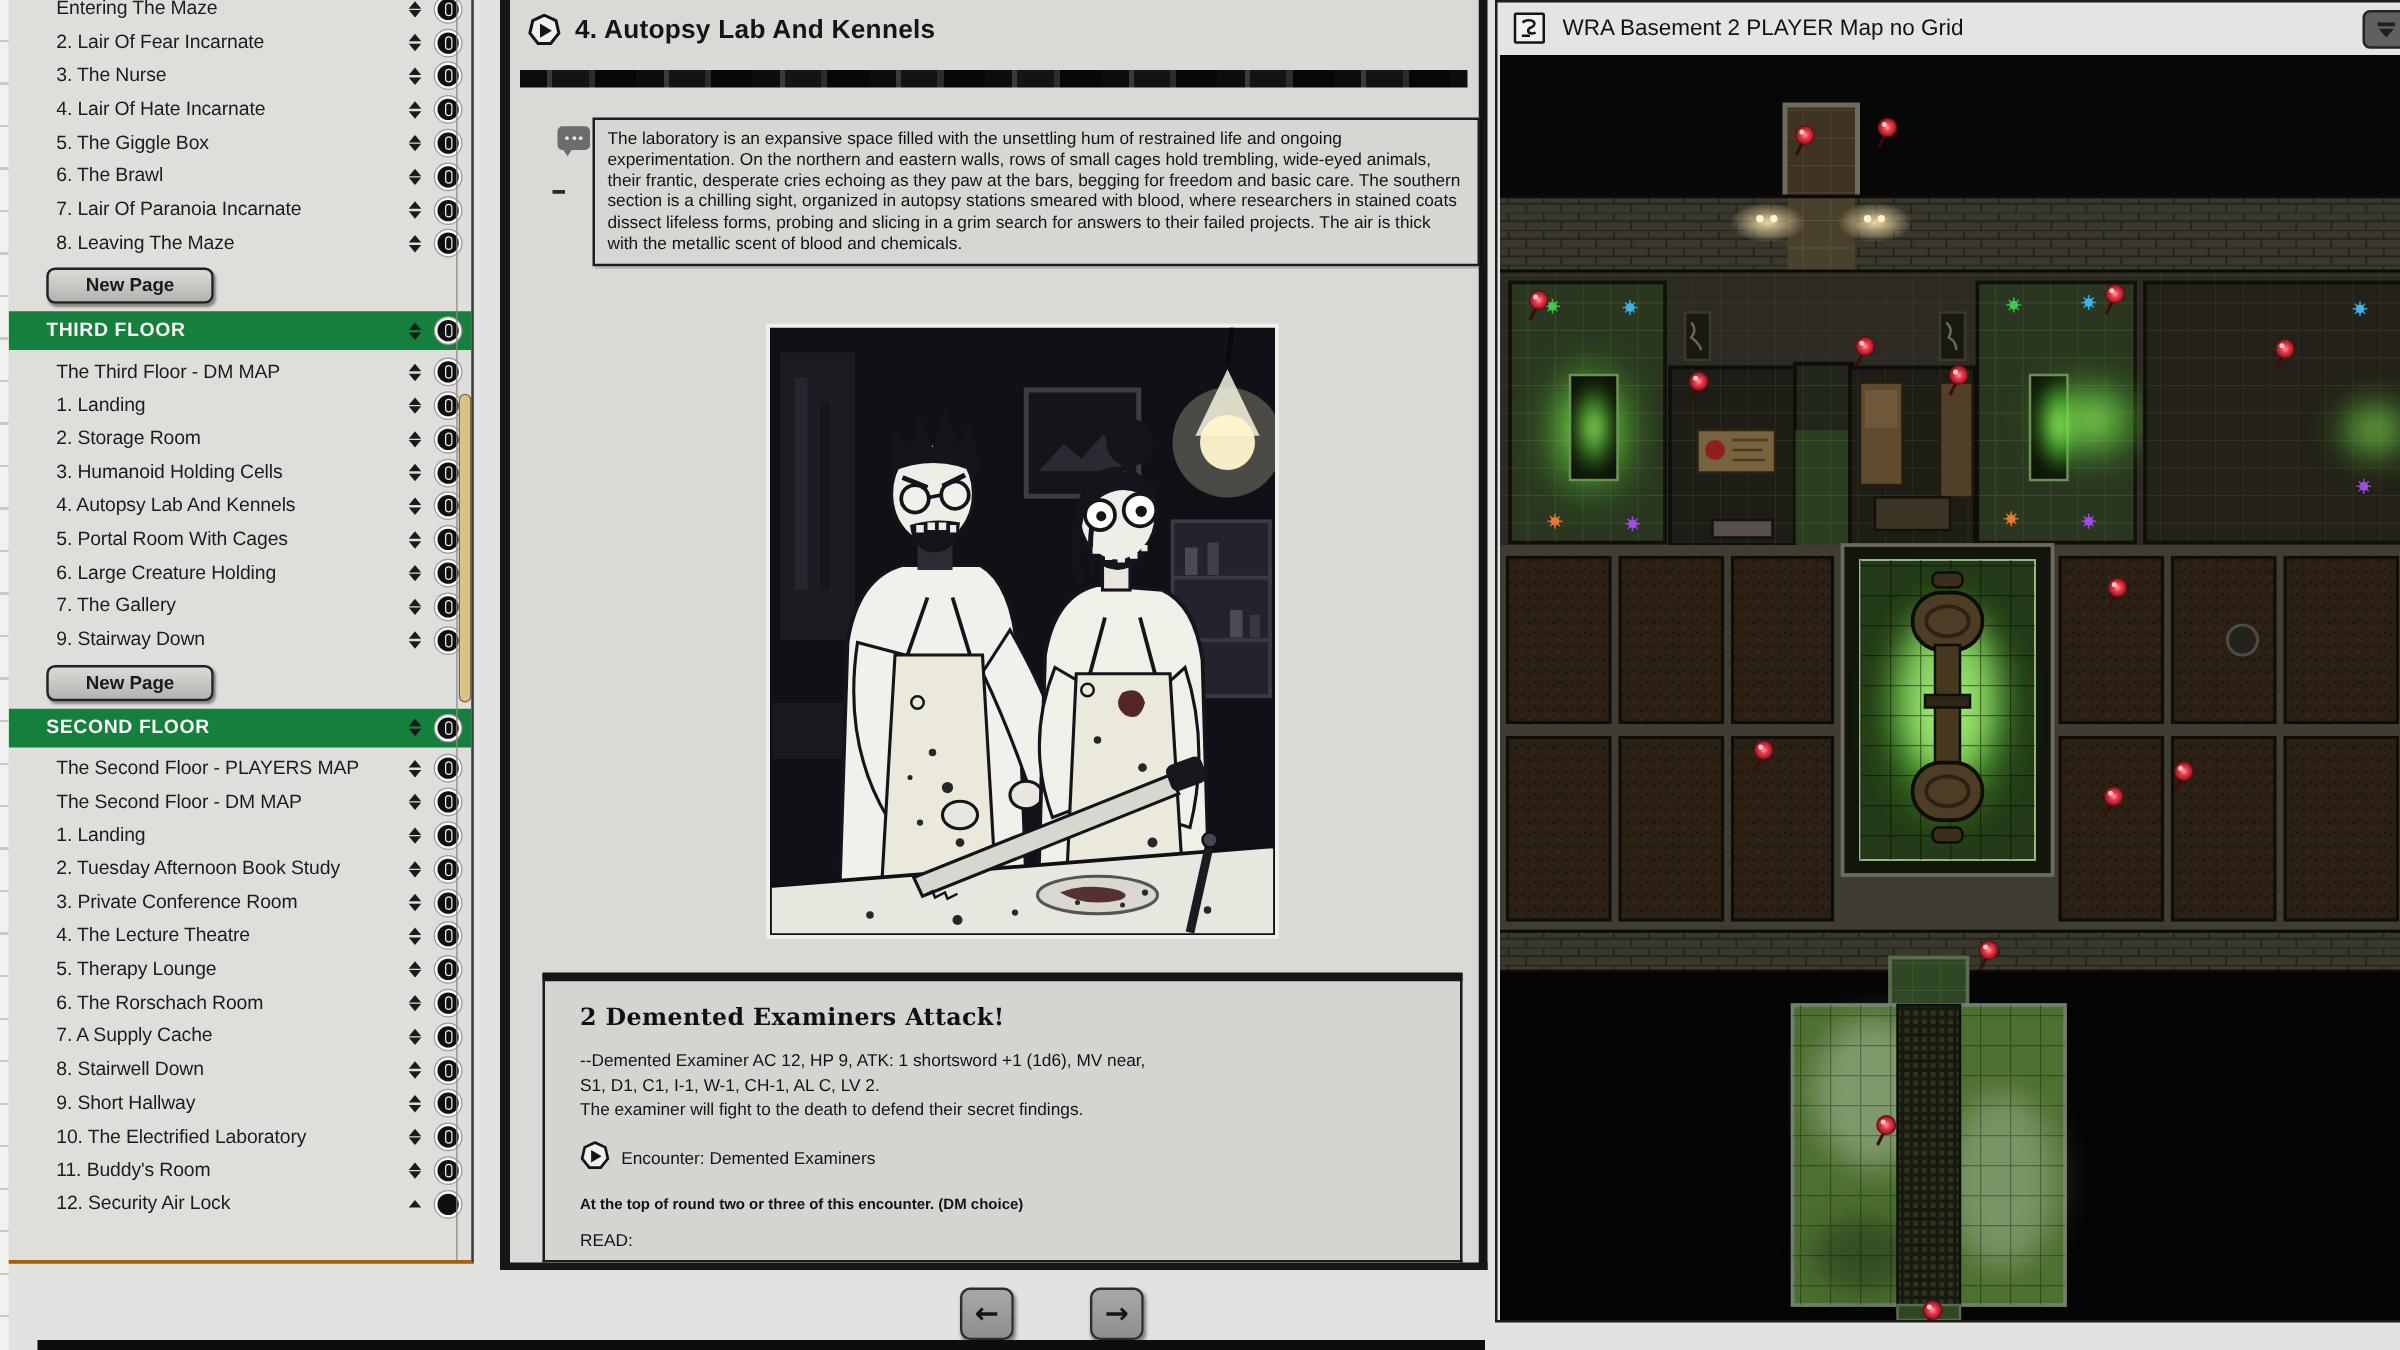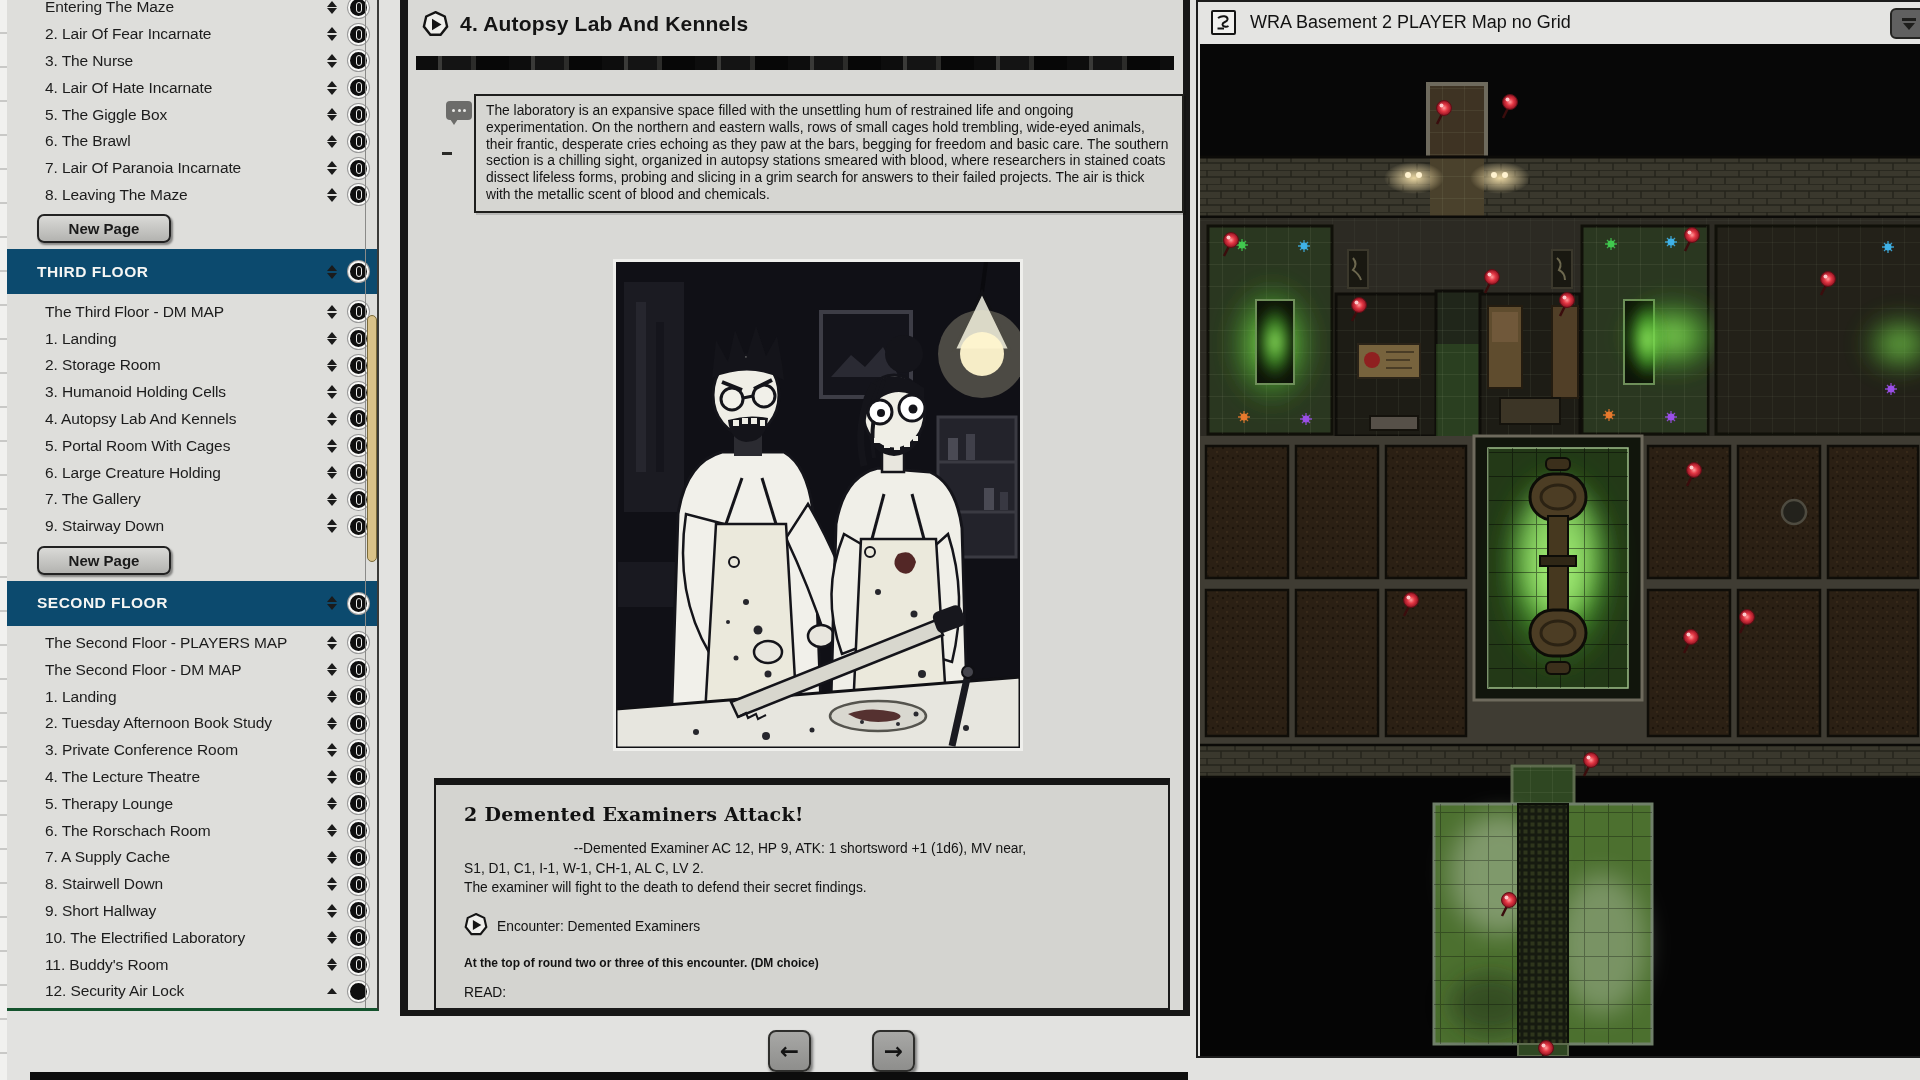--- a/index.html
+++ b/index.html
@@ -2,31 +2,31 @@
 <html><head>
 <meta charset="utf-8">
 <style>
   html,body{margin:0;padding:0;background:#e2e2e0;font-family:"Liberation Sans",sans-serif;}
   #screen{position:relative;width:1920px;height:1080px;overflow:hidden;background:#e2e2e0;}
   
   #left-strip{position:absolute;left:0;top:0;width:7px;height:1080px;background:
     repeating-linear-gradient(180deg,#f1f1ef 0 32px, #c9c9c7 32px 34px);}
   
   #sidebar{position:absolute;left:7px;top:0;width:370px;height:1008px;background:#dededb;
-    border-bottom:3px solid #14532d;border-right:2px solid #3a3a38;overflow:hidden;}
+    border-bottom:3px solid #a16207;border-right:2px solid #3a3a38;overflow:hidden;}
   .side-group{position:relative;}
   .side-row{display:flex;align-items:center;height:26.8px;padding:0 8px 0 38px;font-size:15.5px;color:#1c1c1c;letter-spacing:-0.1px;cursor:pointer;}
   .row-label{flex:1;white-space:nowrap;overflow:hidden;}
   .icon-sort{width:15px;display:flex;flex-direction:column;align-items:center;gap:1.5px;margin-right:9px;}
   .tri-up{width:0;height:0;border-left:5.5px solid transparent;border-right:5.5px solid transparent;border-bottom:6.5px solid #1b1b1b;}
   .tri-down{width:0;height:0;border-left:5.5px solid transparent;border-right:5.5px solid transparent;border-top:6.5px solid #1b1b1b;}
   .icon-eye{width:17px;height:17px;border-radius:50%;background:#0f0f0f;border:2px solid #fafaf8;box-shadow:0 0 0 1px #999;
     display:flex;align-items:center;justify-content:center;flex:none;}
   .eye-slit{width:4px;height:9px;border:1.8px solid #ededeb;border-radius:3px;}
-  .side-header{display:flex;align-items:center;height:45px;background:#0c4a6e;margin:4px 0;padding:0 8px 0 30px;
+  .side-header{display:flex;align-items:center;height:31px;background:#15803d;margin:4px 0;padding:0 8px 0 30px;
     color:#f6f6f4;font-weight:bold;font-size:15.5px;letter-spacing:.5px;cursor:pointer;}
   .side-header .row-label{flex:1;}
   .new-page{display:block;margin:6px 0 6px 30px;width:134px;height:29px;background:linear-gradient(#dadad7,#b3b3b0);
     border:2px solid #222;border-radius:7px;font-weight:bold;font-size:15px;color:#1a1a1a;
     box-shadow:1.5px 2px 2px rgba(0,0,0,.4);font-family:"Liberation Sans",sans-serif;cursor:pointer;}
   #side-scroll-track{position:absolute;right:1px;top:0;width:10px;height:100%;border-left:1px solid #8a8a88;}
   #side-scroll-thumb{position:absolute;left:1px;top:315px;width:8px;height:245px;background:#d9c289;
     border:1.5px solid #7a6a3a;border-radius:5px;cursor:pointer;}
   
   #journal{position:absolute;left:400px;top:0;width:790px;height:1016px;background:#d9d9d6;
@@ -43,21 +43,21 @@
   #speech-icon:after{content:"";position:absolute;left:4px;bottom:-5px;width:0;height:0;
     border-left:4px solid transparent;border-right:4px solid transparent;border-top:6px solid #6c6c6a;}
   #speech-dash{position:absolute;left:34px;top:152px;width:10px;height:2.5px;background:#2a2a28;}
   #readaloud{position:absolute;left:66px;top:94px;width:686px;border:2.5px solid #1e1e1c;background:#d6d6d2;
     padding:7px 10px;font-size:13.8px;line-height:1.22;color:#131313;box-shadow:2px 2px 0 rgba(0,0,0,.15);}
   #illustration{position:absolute;left:208px;top:262px;width:404px;height:486px;box-shadow:0 0 0 3px #efefec;}
   #encounter-box{position:absolute;left:26px;top:778px;width:736px;height:232px;border:2.5px solid #1a1a1a;
     border-top:7px solid #151515;background:#d4d4d0;box-sizing:border-box;padding:18px 32px 0 28px;color:#131313;}
   #encounter-heading{font-family:"DejaVu Serif","Liberation Serif",serif;font-weight:bold;font-size:19px;letter-spacing:.3px;color:#111;}
   .stat-line{font-size:13.8px;line-height:1.42;}
-  #stat-first{margin-top:14px;text-indent:-14px;padding-left:14px;text-align:center;}
+  #stat-first{margin-top:14px;text-indent:-14px;padding-left:14px;}
   .encounter-row{display:flex;align-items:center;gap:9px;margin-top:15px;cursor:pointer;}
   .encounter-row span{font-size:13.8px;}
   #timing-line{margin-top:16px;font-size:12px;font-weight:bold;}
   #read-label{margin-top:15px;font-size:13.8px;}
   
   .nav-btn{position:absolute;top:1030px;width:43px;height:42px;background:linear-gradient(#a8a8a6,#8e8e8c);
     border:2.5px solid #2e2e2c;border-radius:8px;font-size:23px;font-weight:bold;color:#141414;
     box-shadow:1.5px 2.5px 3px rgba(0,0,0,.45);cursor:pointer;font-family:"DejaVu Sans",sans-serif;line-height:36px;text-align:center;}
   #nav-prev{left:768px;} #nav-next{left:872px;}
   #bottom-bar{position:absolute;left:30px;top:1072px;width:1158px;height:8px;background:#0d0d0d;}

